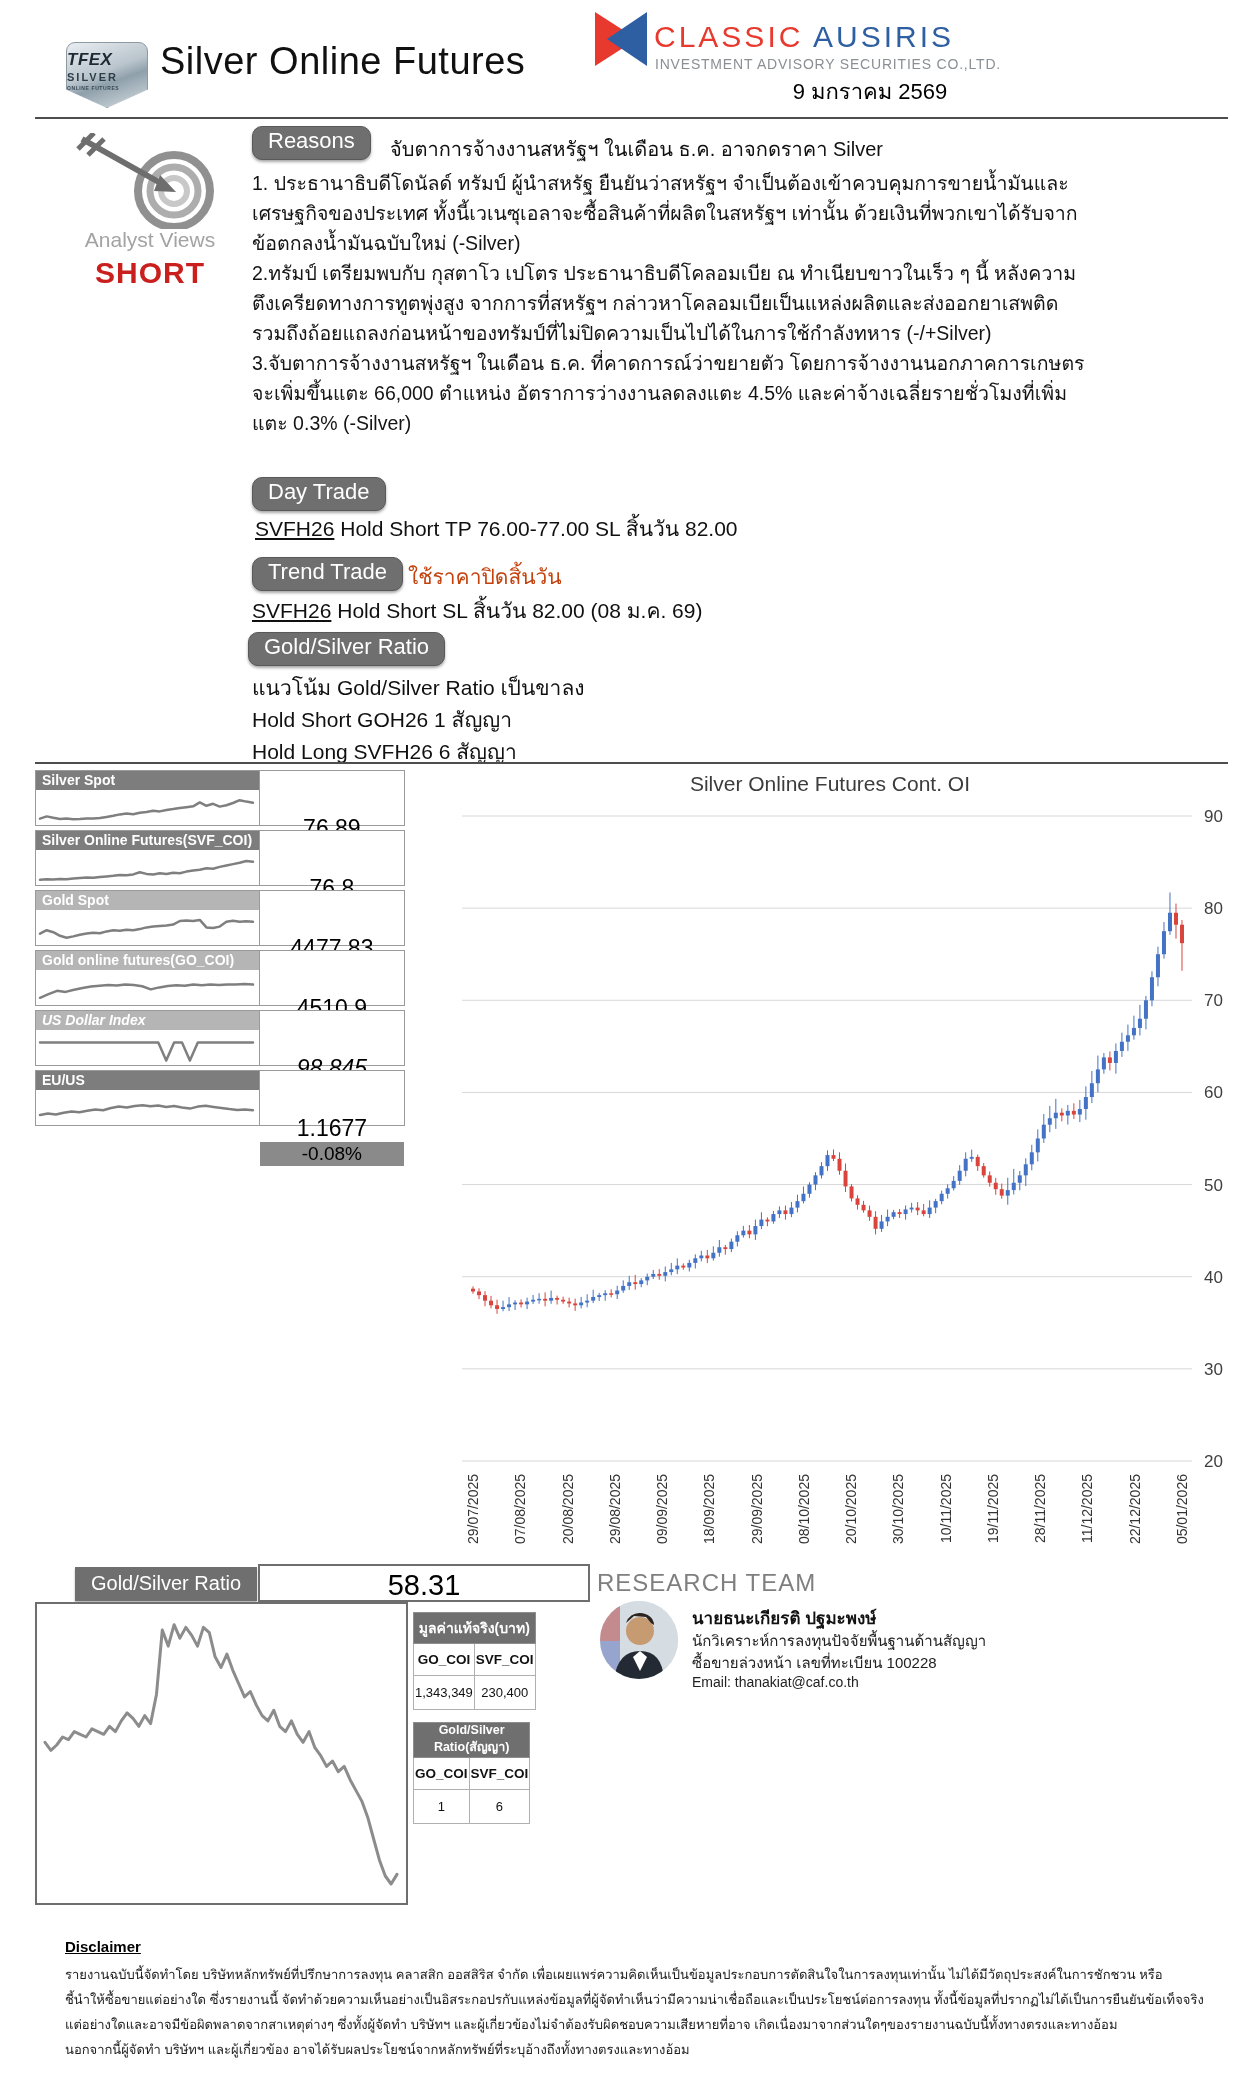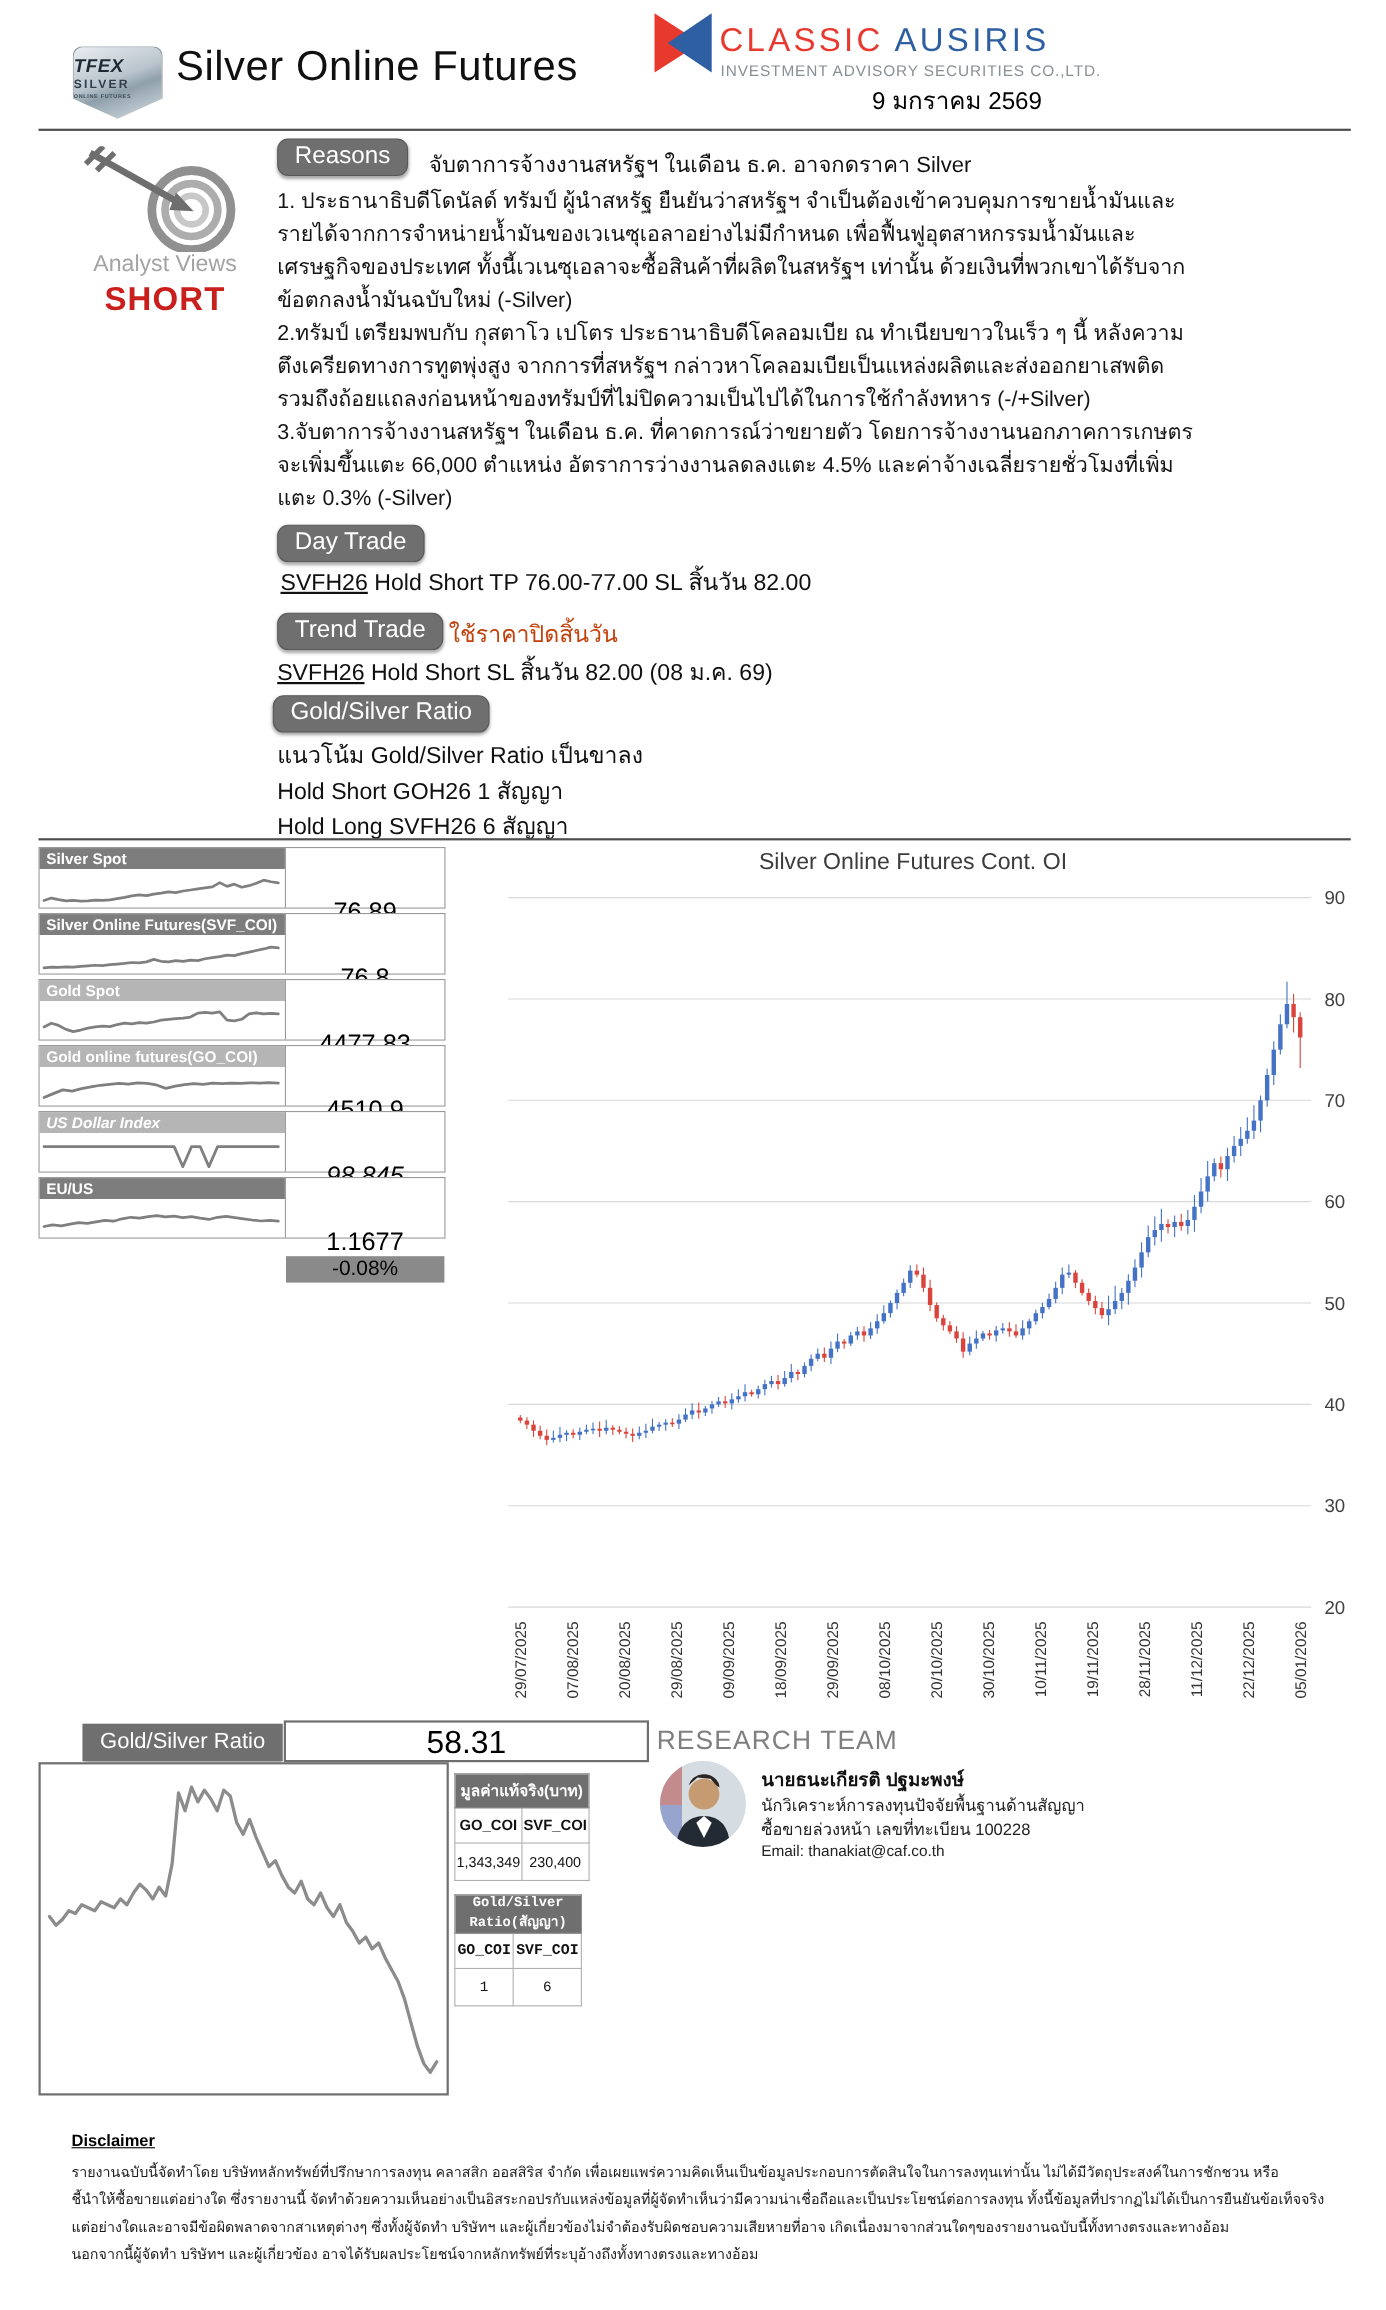--- a/index.html
+++ b/index.html
@@ -105,21 +105,20 @@
     <line x1="22" y1="0" x2="6" y2="16" stroke="#6e6e6e" stroke-width="5"></line>
     <line x1="32" y1="6" x2="16" y2="22" stroke="#6e6e6e" stroke-width="5"></line>
   </svg>
   <div class="abs aviews">Analyst Views</div>
   <div class="abs ashort">SHORT</div>
 
   <div class="badge" style="left:252px;top:126px;">Reasons</div>
   <div class="abs rhead">จับตาการจ้างงานสหรัฐฯ ในเดือน ธ.ค. อาจกดราคา Silver</div>
   <div class="abs rlines">
       <div>1. ประธานาธิบดีโดนัลด์ ทรัมป์ ผู้นำสหรัฐ ยืนยันว่าสหรัฐฯ จำเป็นต้องเข้าควบคุมการขายน้ำมันและ</div>
-      <div>รายได้จากการจำหน่ายน้ำมันของเวเนซุเอลาอย่างไม่มีกำหนด เพื่อฟื้นฟูอุตสาหกรรมน้ำมันและ</div>
       <div>เศรษฐกิจของประเทศ ทั้งนี้เวเนซุเอลาจะซื้อสินค้าที่ผลิตในสหรัฐฯ เท่านั้น ด้วยเงินที่พวกเขาได้รับจาก</div>
       <div>ข้อตกลงน้ำมันฉบับใหม่ (-Silver)</div>
       <div>2.ทรัมป์ เตรียมพบกับ กุสตาโว เปโตร ประธานาธิบดีโคลอมเบีย ณ ทำเนียบขาวในเร็ว ๆ นี้ หลังความ</div>
       <div>ตึงเครียดทางการทูตพุ่งสูง จากการที่สหรัฐฯ กล่าวหาโคลอมเบียเป็นแหล่งผลิตและส่งออกยาเสพติด</div>
       <div>รวมถึงถ้อยแถลงก่อนหน้าของทรัมป์ที่ไม่ปิดความเป็นไปได้ในการใช้กำลังทหาร (-/+Silver)</div>
       <div>3.จับตาการจ้างงานสหรัฐฯ ในเดือน ธ.ค. ที่คาดการณ์ว่าขยายตัว โดยการจ้างงานนอกภาคการเกษตร</div>
       <div>จะเพิ่มขึ้นแตะ 66,000 ตำแหน่ง อัตราการว่างงานลดลงแตะ 4.5% และค่าจ้างเฉลี่ยรายชั่วโมงที่เพิ่ม</div>
       <div>แตะ 0.3% (-Silver)</div>
     </div>
 
@@ -523,21 +522,21 @@
     <tr>
       <td class="ch">GO_COI</td>
       <td class="ch">SVF_COI</td>
     </tr>
     <tr>
       <td class="cv">1,343,349</td>
       <td class="cv">230,400</td>
     </tr>
   </tbody>
     </table>
-  <table class="ctable" style="top:1722px;font-family:Liberation Mono, monospace;">
+  <table class="ctable" style="top:1722px;">
     <tbody>
         <tr>
           <th class="tt" style="font-size:12.5px;" colspan="2">Gold/Silver Ratio(สัญญา)</th>
         </tr>
     <tr>
       <td class="ch">GO_COI</td>
       <td class="ch">SVF_COI</td>
     </tr>
     <tr>
       <td class="cv">1</td>

